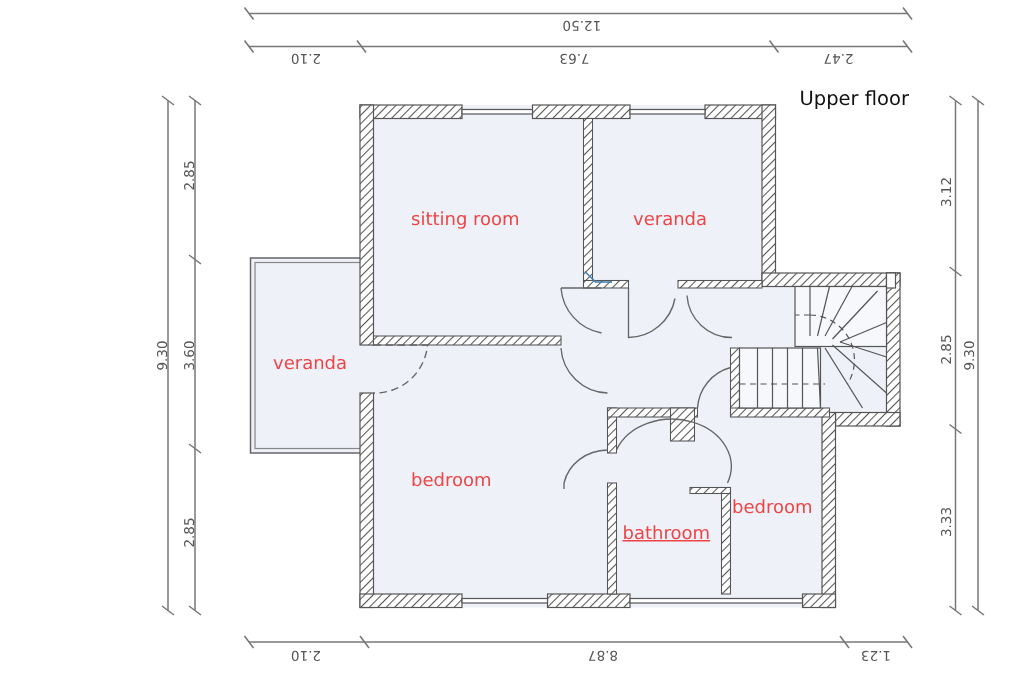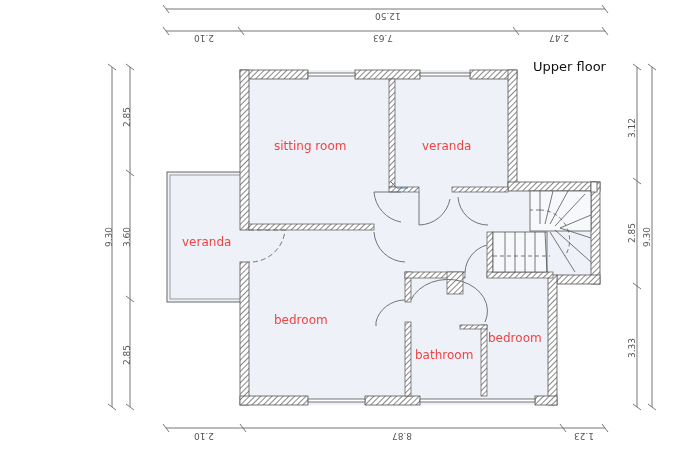--- a/index.html
+++ b/index.html
@@ -159,21 +159,21 @@
 
   <path d="M390,181 L397,188 L408,188" stroke="#3a7fb8" stroke-width="1" fill="none"></path>
 </svg>
 
 <div class="title-label" style="left:533px; top:59px;">Upper floor</div>
 
 <div class="room-label" style="left:274px; top:139px;">sitting room</div>
 <div class="room-label" style="left:422px; top:139px;">veranda</div>
 <div class="room-label" style="left:182px; top:235px;">veranda</div>
 <div class="room-label" style="left:274px; top:313px;">bedroom</div>
-<div class="room-label" style="left:415px; top:348px;">bathroom</div>
+<div class="room-label" style="left:415px; top:348px;text-decoration:underline;">bathroom</div>
 <div class="room-label" style="left:488px; top:331px;">bedroom</div>
 
 <div class="dim flip" style="left:375px; top:11px;">12.50</div>
 <div class="dim flip" style="left:194px; top:33px;">2.10</div>
 <div class="dim flip" style="left:373px; top:33px;">7.63</div>
 <div class="dim flip" style="left:549px; top:33px;">2.47</div>
 
 <div class="dim flip" style="left:194px; top:431px;">2.10</div>
 <div class="dim flip" style="left:392px; top:431px;">8.87</div>
 <div class="dim flip" style="left:574px; top:431px;">1.23</div>

